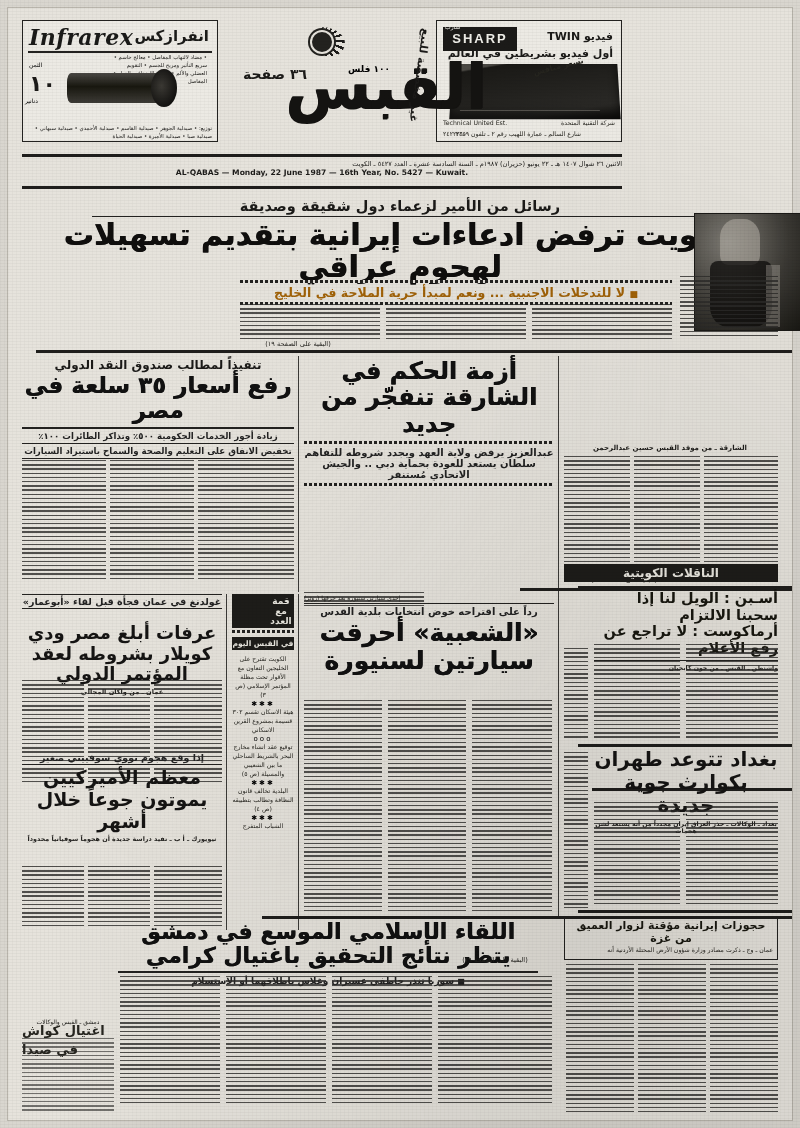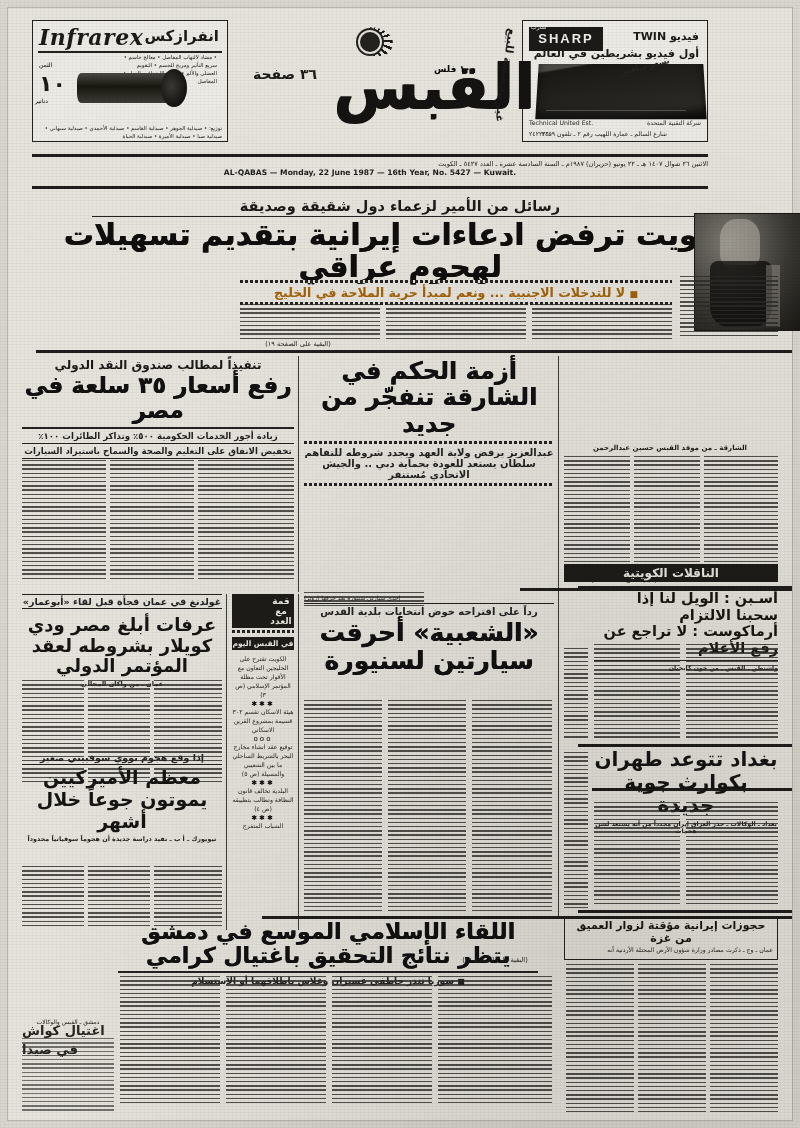--- a/index.html
+++ b/index.html
@@ -42,21 +42,21 @@
     background: repeating-linear-gradient(
       180deg,
       #2b2a28 0 1.45px,
       rgba(0,0,0,0) 1.45px var(--lh));
     opacity: .80;
   }
   .body-lines.light { opacity: .62; }
   .col-rule { background: #3a3936; }
 
   
-  .hdr { position: absolute; left: 24px; top: 12px; width: 676px; height: 168px; }
+  .hdr { position: absolute; left: 14px; top: 12px; width: 600px; height: 168px; }
   .adbox {
     position: absolute; top: 0;
     border: 1.5px solid #232220;
     background: #eceae4;
     overflow: hidden;
   }
   .adbox.left  { right: 0;  width: 186px; height: 122px; }
   .adbox.right { left: 0;   width: 196px; height: 122px; }
   .ad-brand {
     font-family: "DejaVu Serif", "Liberation Serif", serif;
@@ -318,21 +318,21 @@
     <div class="body-lines" style="position:absolute;left:696px;top:448px;width:74px;height:118px;"></div>
     <div class="refline ar" style="position:absolute;left:556px;top:568px;width:120px;">(البقية على الصفحة ١٩)</div>
 
     <div class="hr-thick" style="left:14px;width:272px;top:580px;"></div>
     <div class="hr-thick" style="left:556px;width:214px;top:578px;"></div>
 
     <div class="col" style="left:14px; top:586px; width:200px;">
       <div class="rule-s"></div>
       <div class="subline ar" style="font-size:9.5px;padding:1px 0;">غولدنغ في عمان فجأة قبل لقاء «أبوعمار»</div>
       <div class="rule-s"></div>
-      <div class="h3 ar" style="font-size:18px;margin-top:6px;text-align:center;">عرفات أبلغ مصر ودي كويلار بشروطه لعقد المؤتمر الدولي</div>
+      <div class="h3 ar" style="font-size:18px;margin-top:14px;text-align:center;">عرفات أبلغ مصر ودي كويلار بشروطه لعقد المؤتمر الدولي</div>
       <div class="byline ar" style="font-size:6.6px;margin-top:3px;">عمان ـ من واكان المجالي</div>
     </div>
     <div class="body-lines" style="position:absolute;left:14px;top:672px;width:62px;height:104px;"></div>
     <div class="body-lines" style="position:absolute;left:80px;top:672px;width:62px;height:104px;"></div>
     <div class="body-lines" style="position:absolute;left:146px;top:672px;width:68px;height:104px;"></div>
 
     <div class="hr-thick" style="left:14px;width:200px;top:780px;"></div>
 
     <div class="col" style="left:14px; top:744px; width:200px;">
       <div class="subline ar" style="font-size:9.5px;">إذا وقع هجوم نووي سوفييتي صغير</div>

